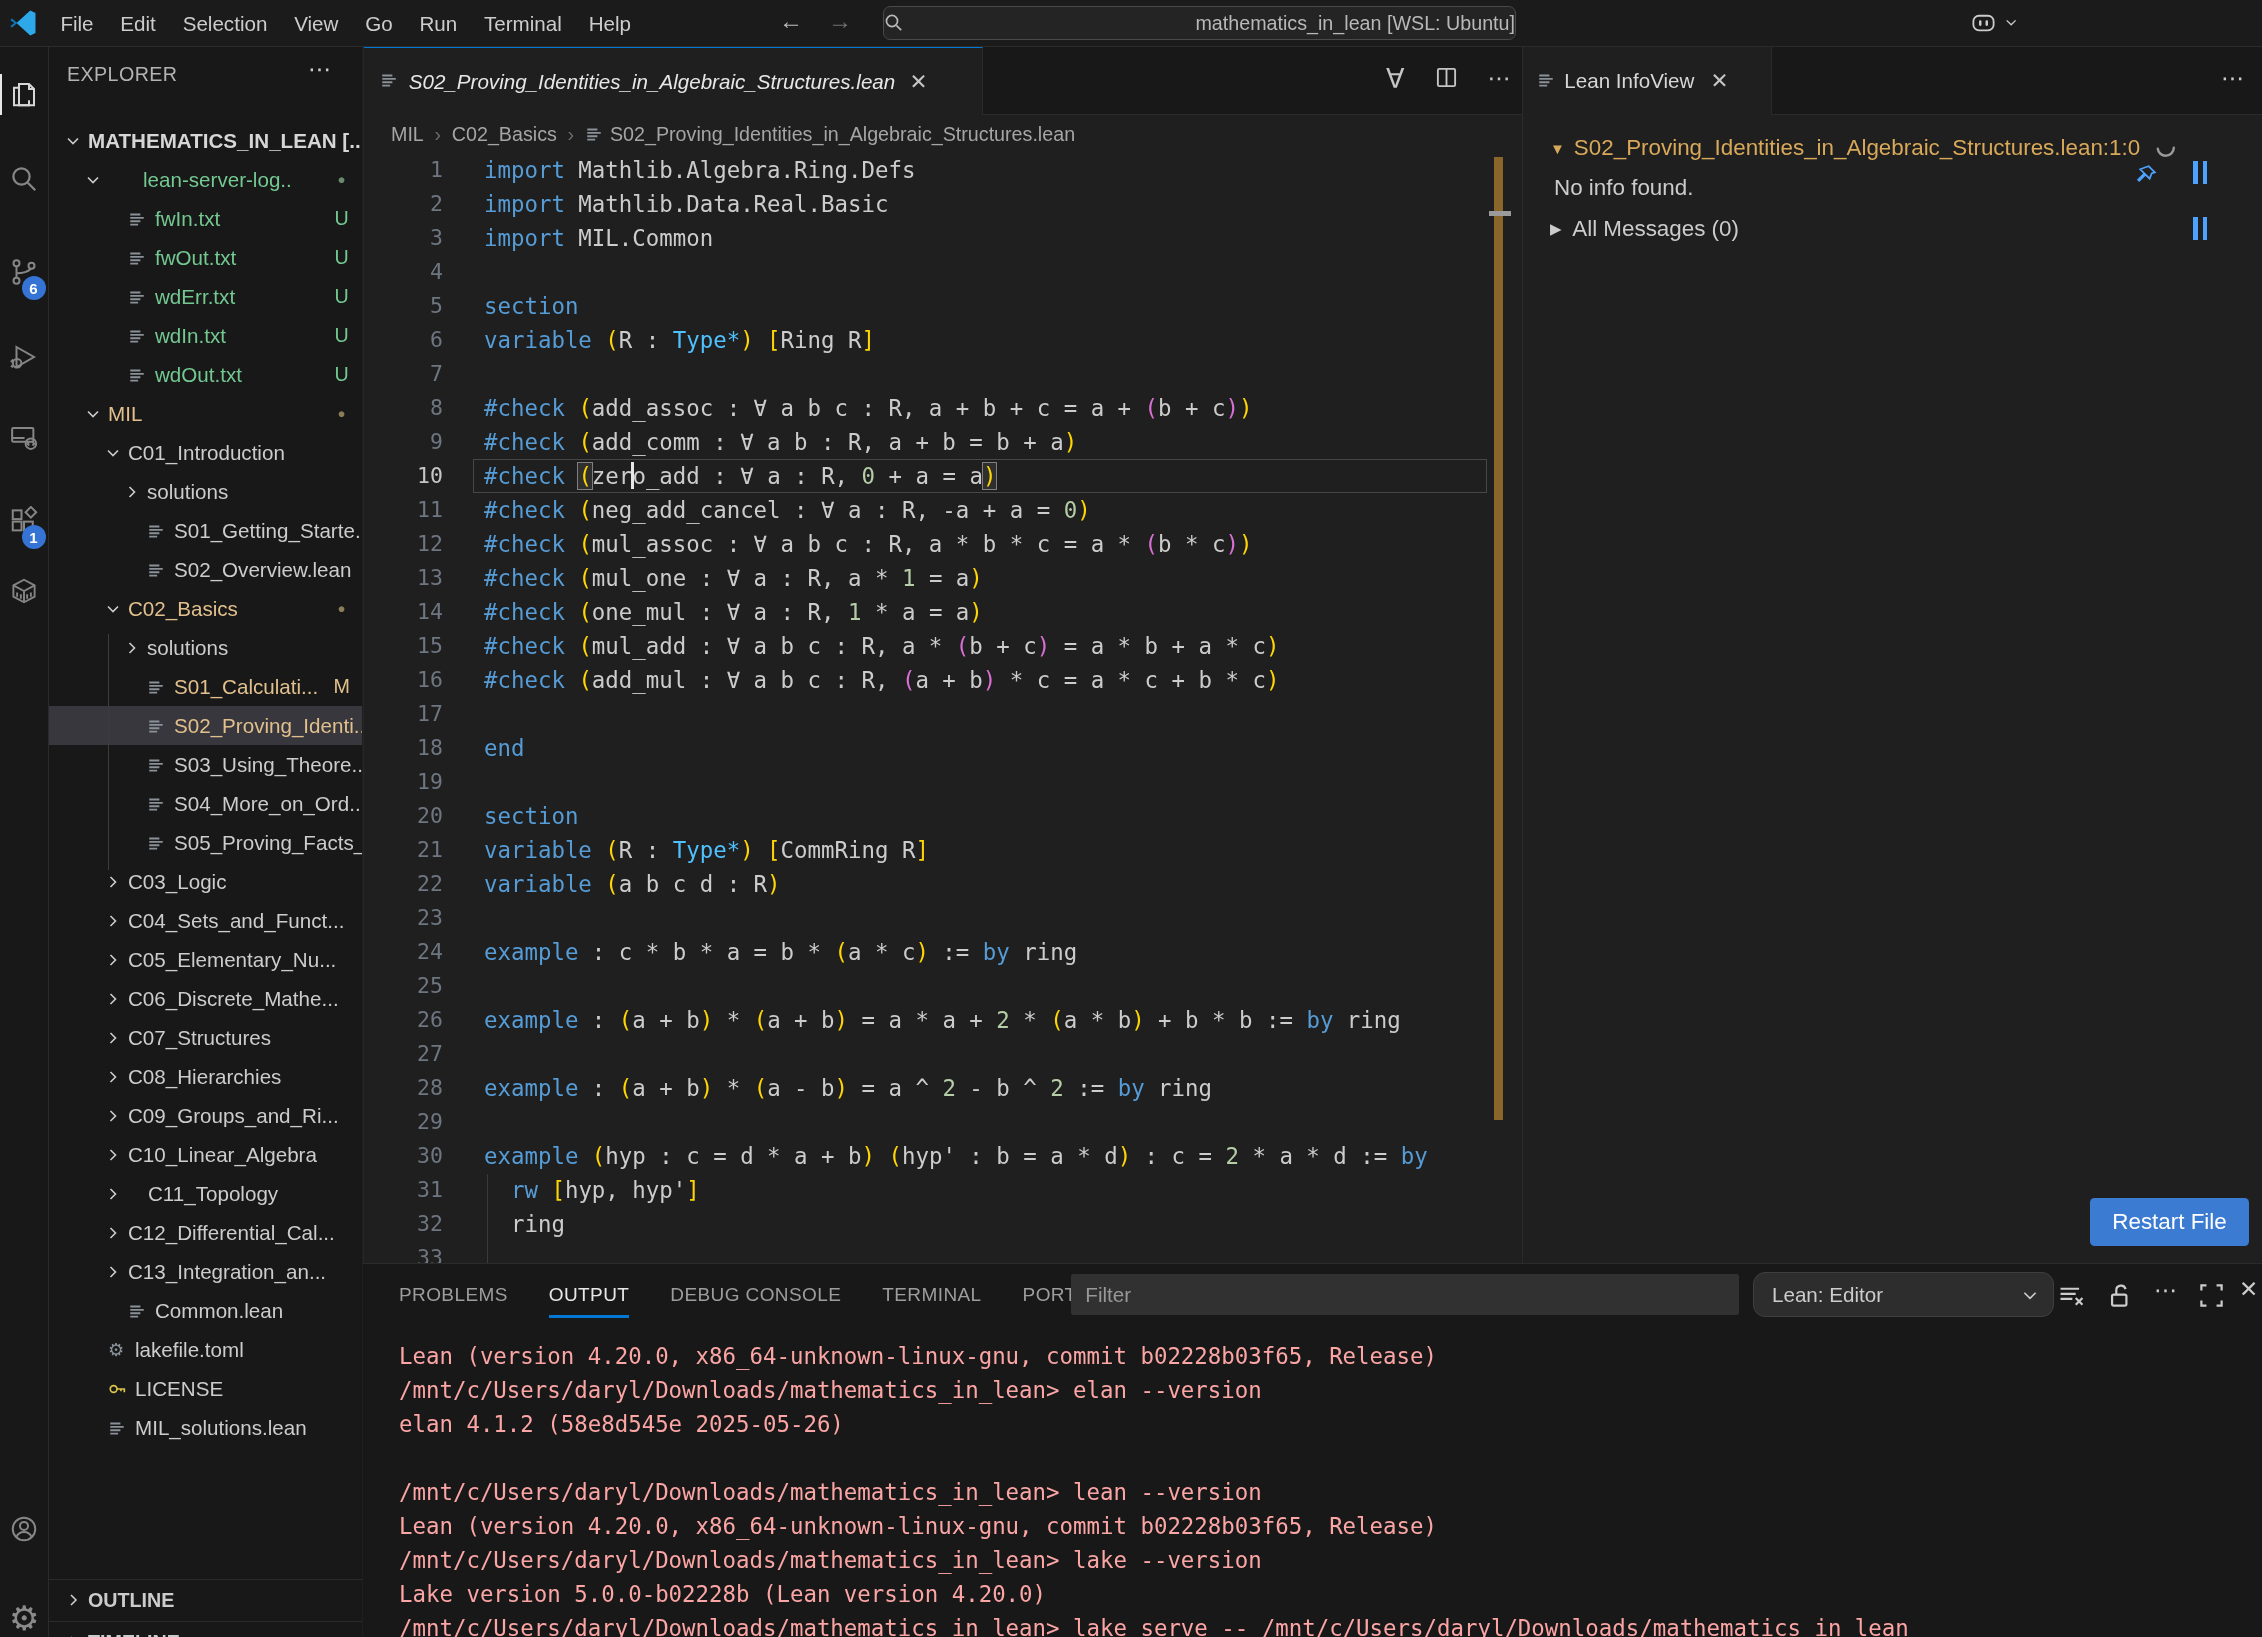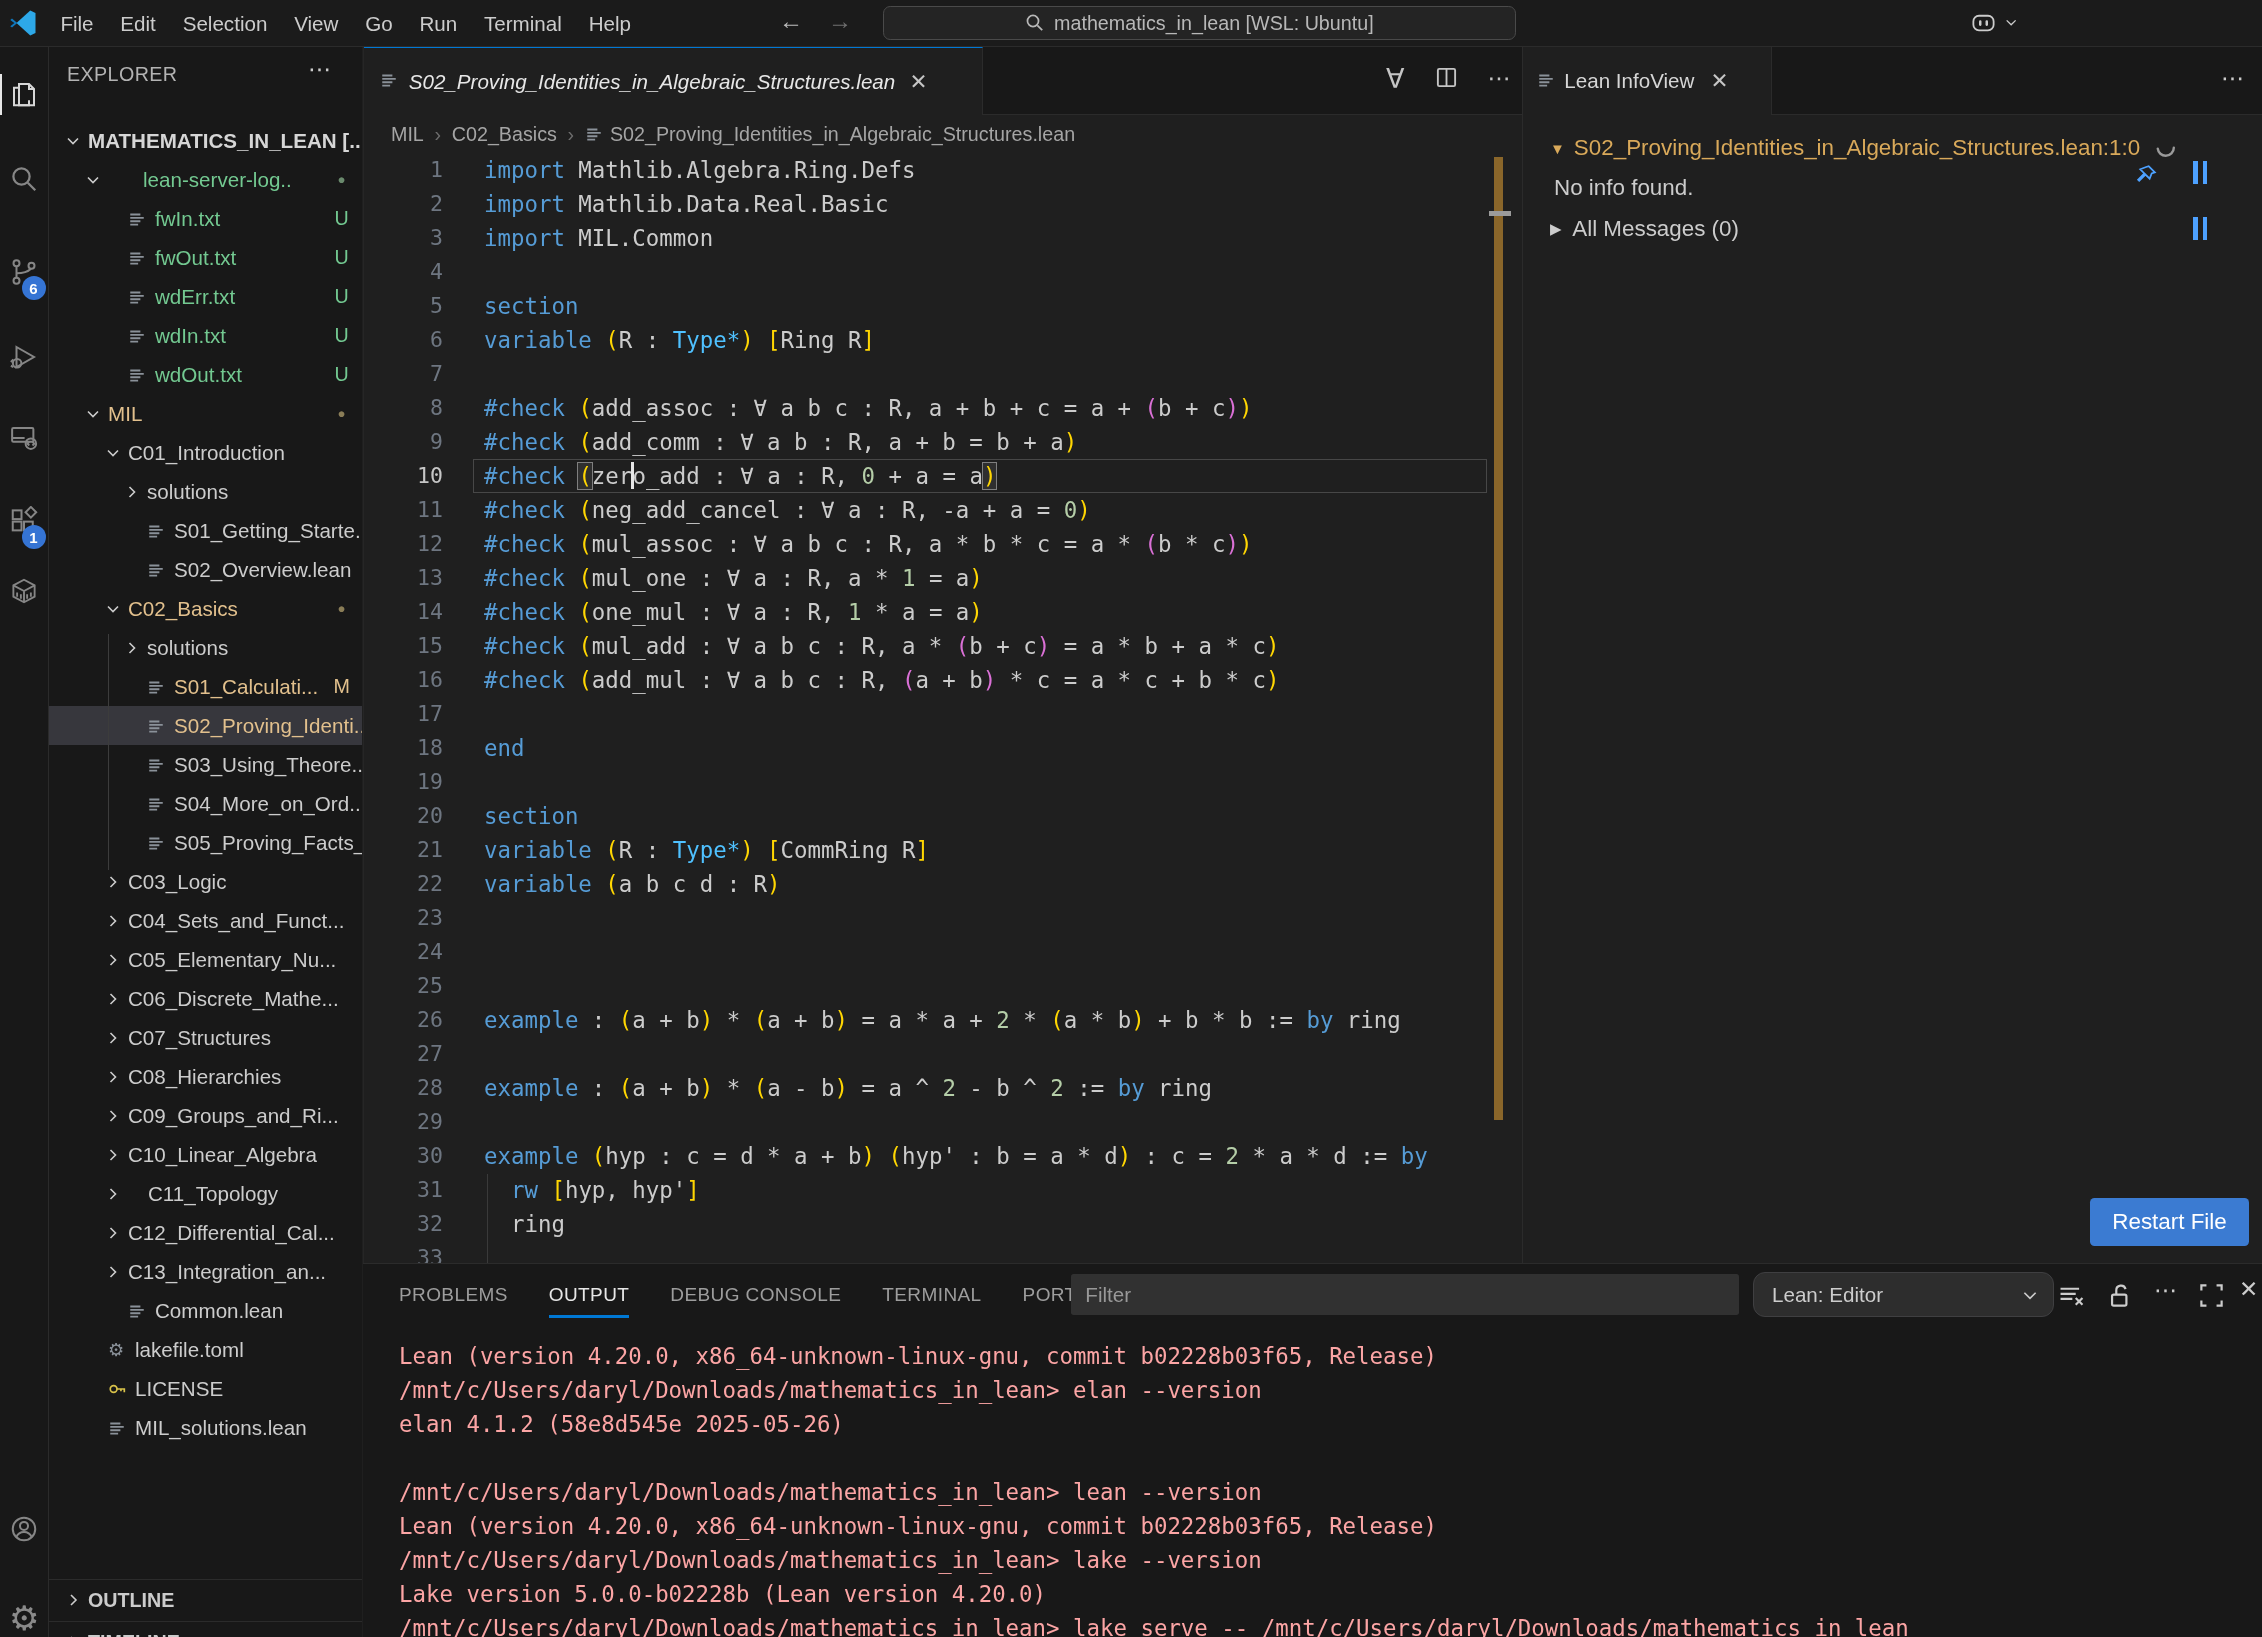--- a/index.html
+++ b/index.html
@@ -7,21 +7,21 @@
   *{box-sizing:border-box;}
   .abs{position:absolute;}
 
   
   #titlebar{position:absolute;left:0;top:0;width:2262px;height:47px;background:#1b1b1b;border-bottom:0.9px solid #2b2b2b;}
   #logo{position:absolute;left:9px;top:8px;width:30px;height:30px;}
   #menus{position:absolute;left:47px;top:0;height:47px;display:flex;align-items:center;}
   #menus span{padding:5.4px 13.4px;font-size:20.6px;color:#cccccc;border-radius:5.4px;}
   .navarrow{position:absolute;top:7.2px;font-size:24px;}
   #cmdcenter{position:absolute;left:883px;top:6.3px;width:633px;height:34px;background:#242424;border:0.9px solid #4a4a4a;
-    border-radius:7.2px;display:flex;align-items:center;justify-content:center;font-size:19.7px;color:#b8b8b8;}
+    border-radius:7.2px;display:flex;align-items:center;justify-content:space-between;font-size:19.7px;color:#b8b8b8;}
   #copilot{position:absolute;left:1970px;top:9px;display:flex;align-items:center;gap:7.2px;color:#cccccc;}
 
   
   #activitybar{position:absolute;left:0;top:47px;width:49px;height:1591px;background:#181818;border-right:0.9px solid #2b2b2b;}
   .act{position:absolute;left:9px;width:32px;height:32px;color:#868686;}
   .act svg{width:30px;height:30px;}
   .abadge{position:absolute;width:24px;height:24px;border-radius:50%;background:#3574d4;color:#fff;
     font-size:15px;font-weight:bold;display:flex;align-items:center;justify-content:center;}
   #act-active-bar{position:absolute;left:0;top:27px;width:1.8px;height:41px;background:#e7e7e7;}
 
@@ -590,21 +590,21 @@
       <div class="crow"><span class="ln">14</span><span class="ct"><span class="tk-k">#check</span><span class="tk-d"> </span><span class="tk-p1">(</span><span class="tk-d">one_mul : ∀ a : R, </span><span class="tk-n">1</span><span class="tk-d"> * a = a</span><span class="tk-p1">)</span></span></div>
       <div class="crow"><span class="ln">15</span><span class="ct"><span class="tk-k">#check</span><span class="tk-d"> </span><span class="tk-p1">(</span><span class="tk-d">mul_add : ∀ a b c : R, a * </span><span class="tk-p2">(</span><span class="tk-d">b + c</span><span class="tk-p2">)</span><span class="tk-d"> = a * b + a * c</span><span class="tk-p1">)</span></span></div>
       <div class="crow"><span class="ln">16</span><span class="ct"><span class="tk-k">#check</span><span class="tk-d"> </span><span class="tk-p1">(</span><span class="tk-d">add_mul : ∀ a b c : R, </span><span class="tk-p2">(</span><span class="tk-d">a + b</span><span class="tk-p2">)</span><span class="tk-d"> * c = a * c + b * c</span><span class="tk-p1">)</span></span></div>
       <div class="crow"><span class="ln">17</span><span class="ct"></span></div>
       <div class="crow"><span class="ln">18</span><span class="ct"><span class="tk-k">end</span></span></div>
       <div class="crow"><span class="ln">19</span><span class="ct"></span></div>
       <div class="crow"><span class="ln">20</span><span class="ct"><span class="tk-k">section</span></span></div>
       <div class="crow"><span class="ln">21</span><span class="ct"><span class="tk-k">variable</span><span class="tk-d"> </span><span class="tk-p1">(</span><span class="tk-d">R : </span><span class="tk-t">Type*</span><span class="tk-p1">)</span><span class="tk-d"> </span><span class="tk-p1">[</span><span class="tk-d">CommRing R</span><span class="tk-p1">]</span></span></div>
       <div class="crow"><span class="ln">22</span><span class="ct"><span class="tk-k">variable</span><span class="tk-d"> </span><span class="tk-p1">(</span><span class="tk-d">a b c d : R</span><span class="tk-p1">)</span></span></div>
       <div class="crow"><span class="ln">23</span><span class="ct"></span></div>
-      <div class="crow"><span class="ln">24</span></div>
+      <div class="crow"><span class="ln">24</span><span class="ct"><span class="tk-k">example</span><span class="tk-d"> : c * b * a = b * </span><span class="tk-p1">(</span><span class="tk-d">a * c</span><span class="tk-p1">)</span><span class="tk-d"> := </span><span class="tk-k">by</span><span class="tk-d"> ring</span></span></div>
       <div class="crow"><span class="ln">25</span><span class="ct"></span></div>
       <div class="crow"><span class="ln">26</span><span class="ct"><span class="tk-k">example</span><span class="tk-d"> : </span><span class="tk-p1">(</span><span class="tk-d">a + b</span><span class="tk-p1">)</span><span class="tk-d"> * </span><span class="tk-p1">(</span><span class="tk-d">a + b</span><span class="tk-p1">)</span><span class="tk-d"> = a * a + </span><span class="tk-n">2</span><span class="tk-d"> * </span><span class="tk-p1">(</span><span class="tk-d">a * b</span><span class="tk-p1">)</span><span class="tk-d"> + b * b := </span><span class="tk-k">by</span><span class="tk-d"> ring</span></span></div>
       <div class="crow"><span class="ln">27</span><span class="ct"></span></div>
       <div class="crow"><span class="ln">28</span><span class="ct"><span class="tk-k">example</span><span class="tk-d"> : </span><span class="tk-p1">(</span><span class="tk-d">a + b</span><span class="tk-p1">)</span><span class="tk-d"> * </span><span class="tk-p1">(</span><span class="tk-d">a - b</span><span class="tk-p1">)</span><span class="tk-d"> = a ^ </span><span class="tk-n">2</span><span class="tk-d"> - b ^ </span><span class="tk-n">2</span><span class="tk-d"> := </span><span class="tk-k">by</span><span class="tk-d"> ring</span></span></div>
       <div class="crow"><span class="ln">29</span><span class="ct"></span></div>
       <div class="crow"><span class="ln">30</span><span class="ct"><span class="tk-k">example</span><span class="tk-d"> </span><span class="tk-p1">(</span><span class="tk-d">hyp : c = d * a + b</span><span class="tk-p1">)</span><span class="tk-d"> </span><span class="tk-p1">(</span><span class="tk-d">hyp' : b = a * d</span><span class="tk-p1">)</span><span class="tk-d"> : c = </span><span class="tk-n">2</span><span class="tk-d"> * a * d := </span><span class="tk-k">by</span></span></div>
       <div class="crow"><span class="ln">31</span><span class="ct"><span class="tk-d">  </span><span class="tk-k">rw</span><span class="tk-d"> </span><span class="tk-p1">[</span><span class="tk-d">hyp, hyp'</span><span class="tk-p1">]</span></span></div>
       <div class="crow"><span class="ln">32</span><span class="ct"><span class="tk-d">  ring</span></span></div>
       <div class="crow"><span class="ln">33</span><span class="ct"></span></div>
     </div>

